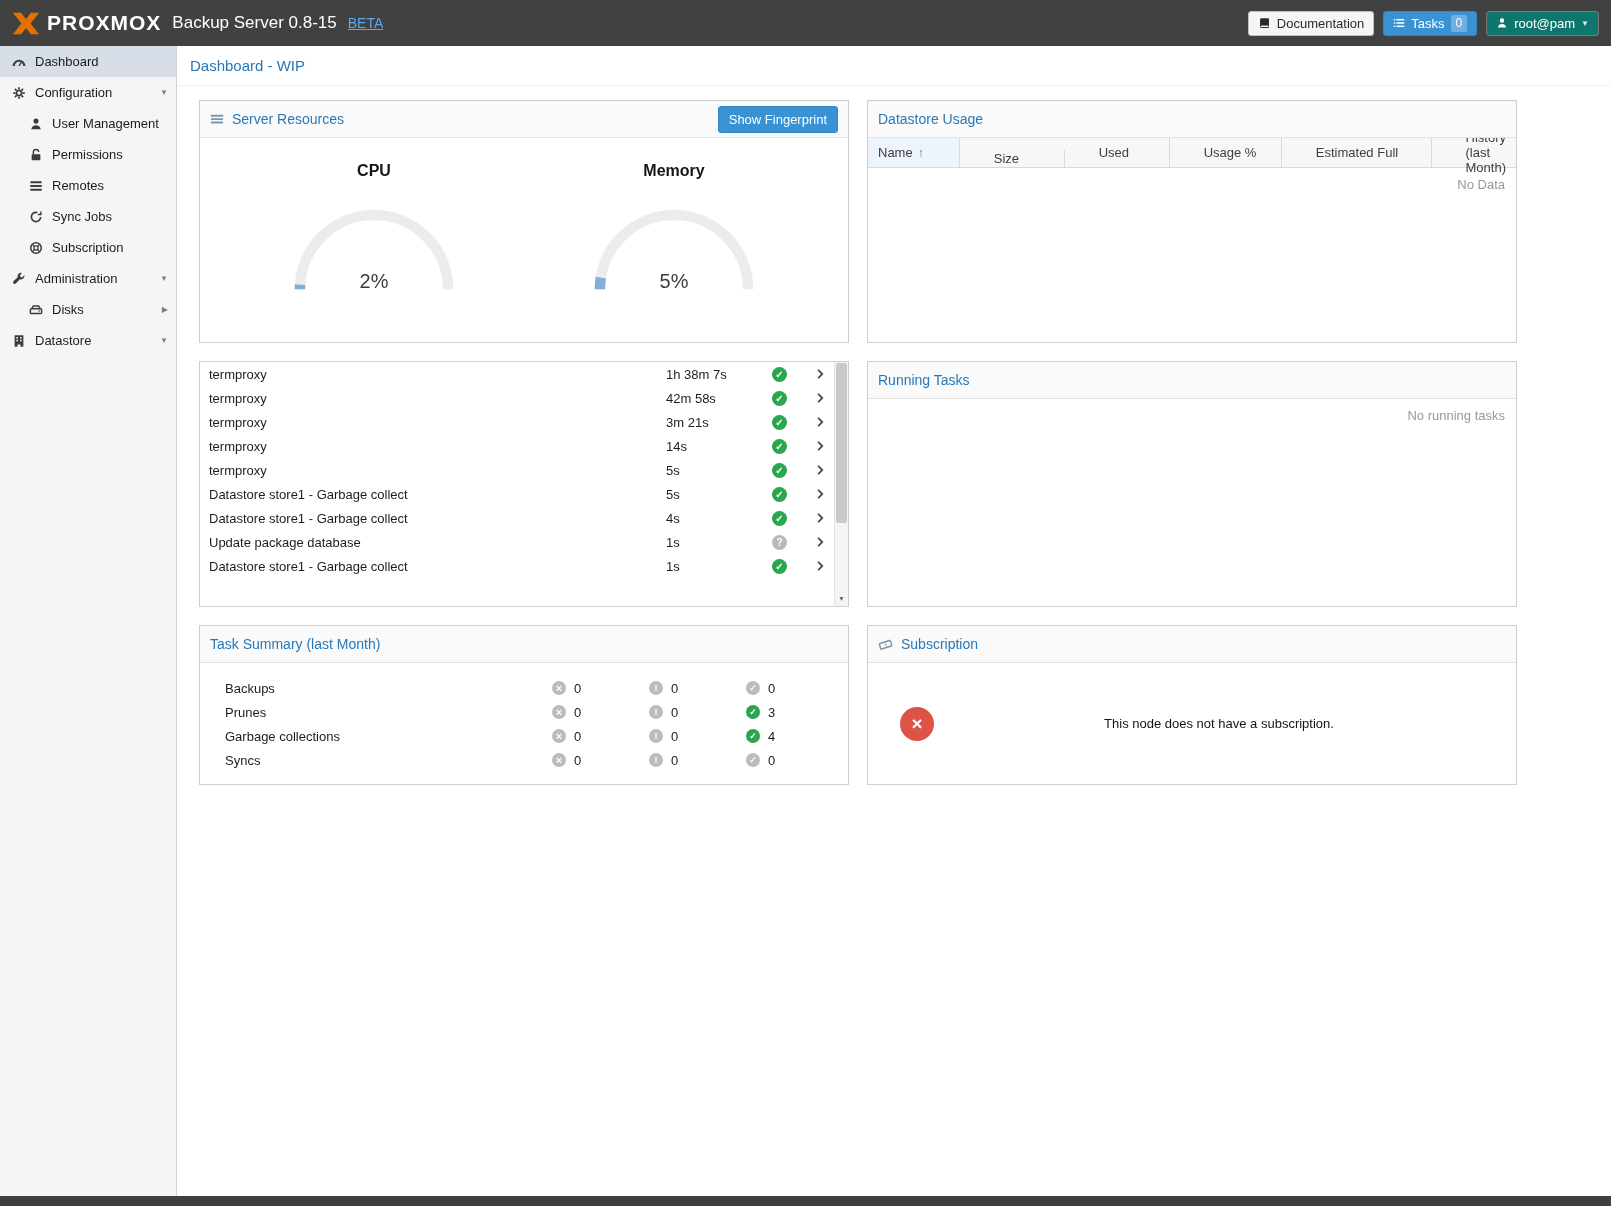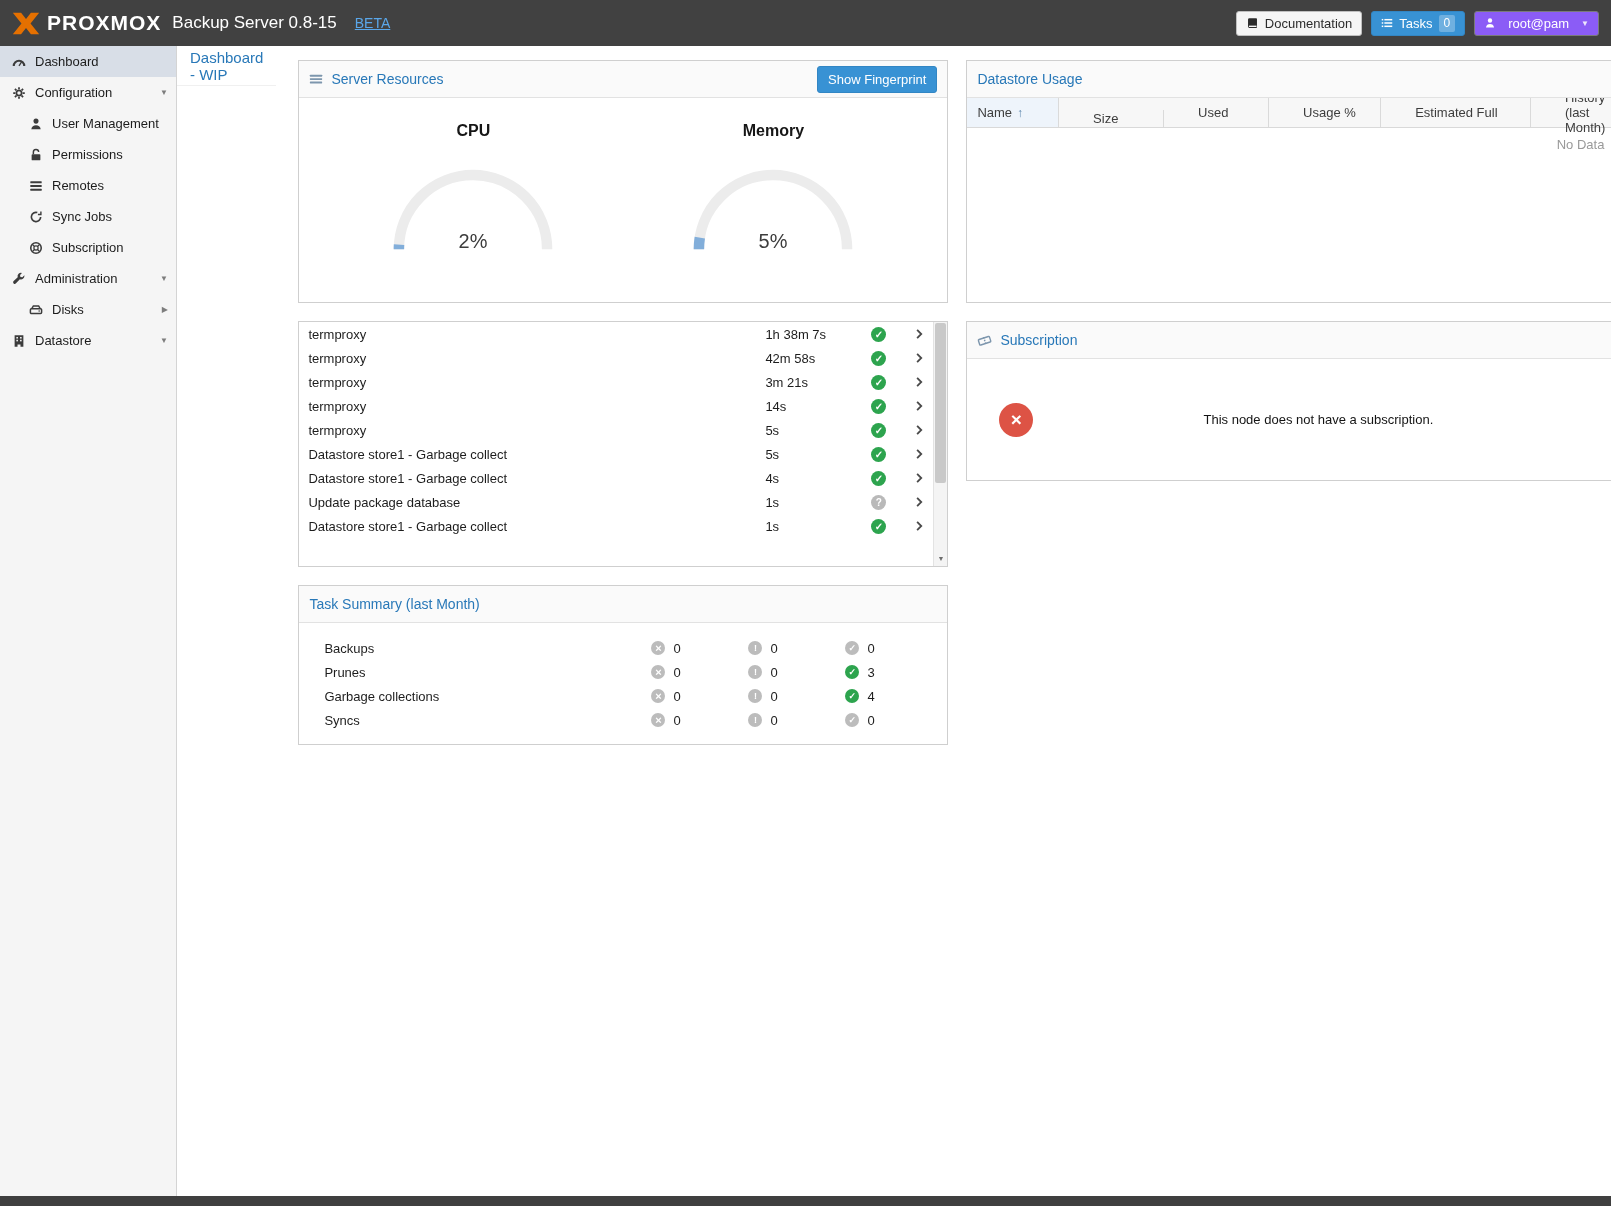--- a/index.html
+++ b/index.html
@@ -5,40 +5,40 @@
   * { margin:0; padding:0; box-sizing:border-box; }
   html,body { width:1611px; height:1206px; overflow:hidden; }
   body { font-family:"Liberation Sans", sans-serif; font-size:13px; color:#333; background:#fff; }
   .app { width:100%; height:100%; display:flex; flex-direction:column; }
 
   
   .topbar { height:46px; background:#414141; display:flex; align-items:center; justify-content:space-between; padding:0 12px; flex:0 0 auto; }
   .brand { display:flex; align-items:center; gap:7px; }
   .brand-text { color:#fff; font-weight:bold; font-size:21px; letter-spacing:1px; }
   .app-title { color:#fff; font-size:17px; margin-left:4px; }
-  .beta { color:#5aa7ea; font-size:14px; text-decoration:underline; cursor:pointer; margin-left:11px; }
+  .beta { color:#5aa7ea; font-size:14px; text-decoration:underline; cursor:pointer; margin-left:4px; }
   .topbar-actions { display:flex; align-items:center; gap:9px; }
   .btn { display:inline-flex; align-items:center; gap:6px; height:25px; padding:0 9px; border-radius:3px; font-size:13px; border:1px solid transparent; cursor:pointer; font-family:inherit; }
   .btn-doc { background:#f5f5f5; color:#2b2b2b; border-color:#bfbfbf; }
   .btn-tasks { background:#3892d4; color:#fff; border-color:#3286c4; }
   .badge { background:rgba(255,255,255,.28); padding:0 5px; border-radius:2px; font-size:12px; line-height:17px; }
-  .btn-user { background:#8b5cf6; color:#fff; border-color:#7a7a7a;gap:12px; }
+  .btn-user { background:#0f766e; color:#fff; border-color:#7a7a7a; }
   .caret-sm { font-size:8px; color:inherit; opacity:.85; }
 
   
   .layout { flex:1; display:flex; min-height:0; }
   .sidebar { width:177px; flex:0 0 177px; background:#f5f5f5; border-right:1px solid #d4d4d4; }
   .nav-item { display:flex; align-items:center; height:31px; padding:0 8px 0 11px; gap:9px; color:#1c1c1c; cursor:pointer; }
   .nav-item.sub { padding-left:28px; }
   .nav-item.selected { background:#d8dee7; }
   .nav-icon { width:15px; flex:0 0 15px; display:flex; justify-content:center; color:#3c3c3c; }
   .nav-icon svg { width:14px; height:14px; }
   .nav-caret { margin-left:auto; color:#7d7d7d; font-size:8px; }
 
-  .main { flex:1; min-width:0; display:flex; flex-direction:row; background:#fff; }
+  .main { flex:1; min-width:0; display:flex; flex-direction:column; background:#fff; }
   .page-header { height:40px; flex:0 0 40px; display:flex; align-items:center; padding:0 13px; color:#2878b8; font-size:15px; border-bottom:1px solid #f0f0f0; }
   .content { flex:1; padding:14px 0 0 22px; display:flex; gap:18px; align-items:flex-start; }
   .col { width:650px; flex:0 0 650px; display:flex; flex-direction:column; gap:18px; }
 
   
   .panel { border:1px solid #cfcfcf; background:#fff; display:flex; flex-direction:column; }
   .panel-header { height:37px; flex:0 0 37px; background:#fafafa; border-bottom:1px solid #e2e2e2; display:flex; align-items:center; padding:0 10px; gap:8px; }
   .panel-title { color:#2878b8; font-size:14px; }
   .panel-header .spacer { flex:1; }
   .btn-fingerprint { background:#3892d4; color:#fff; border:1px solid #3286c4; height:27px; padding:0 10px; border-radius:3px; font-size:13px; cursor:pointer; font-family:inherit;margin-left:33px; }
@@ -503,20 +503,28 @@
                     <span>Estimated Full</span>
                   </div>
                 <div class="ds-cell c-hist">
                     <span>History (last Month)</span>
                   </div>
               </div>
               <div class="empty-text">No Data</div>
             </div>
           </section>
 
+          <section class="panel p-running">
+            <div class="panel-header">
+              <span class="panel-title">Running Tasks</span>
+            </div>
+            <div class="panel-body">
+              <div class="empty-text">No running tasks</div>
+            </div>
+          </section>
 
           <section class="panel p-subscription">
             <div class="panel-header">
               <svg width="15" height="15" viewBox="0 0 16 16" fill="none" stroke="#7d96ad" stroke-width="1.5">
                   <rect x="1.8" y="5.2" width="12.4" height="6.2" rx="1" transform="rotate(-18 8 8)"></rect>
                   <path d="M7 4.4l2.4 7.2" stroke-dasharray="1.6 1.4"></path>
                 </svg>
               <span class="panel-title">Subscription</span>
             </div>
             <div class="panel-body sub-body">

